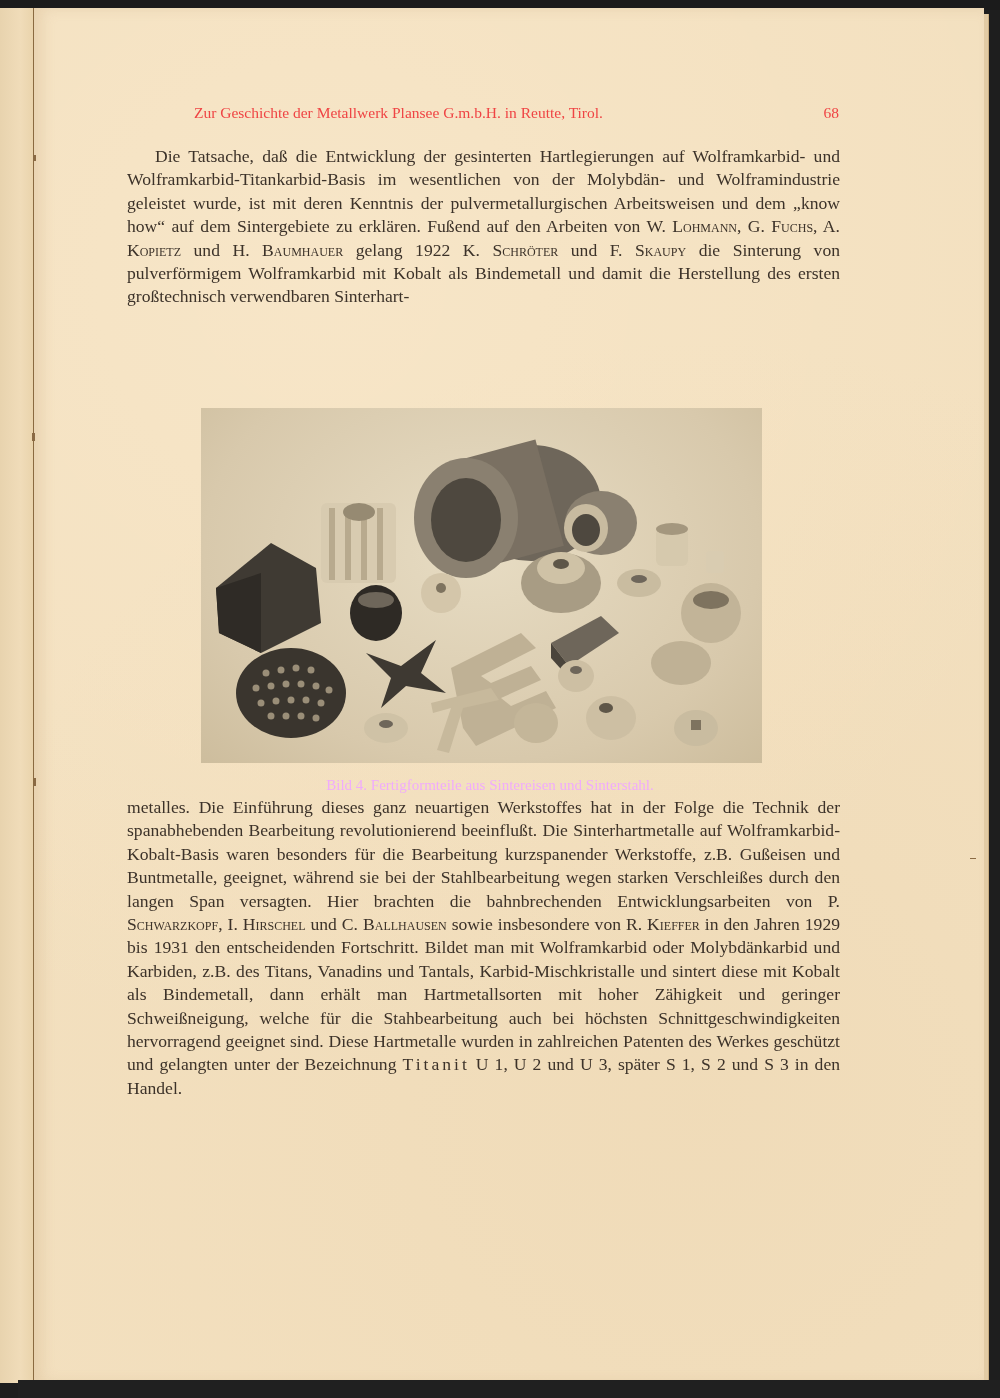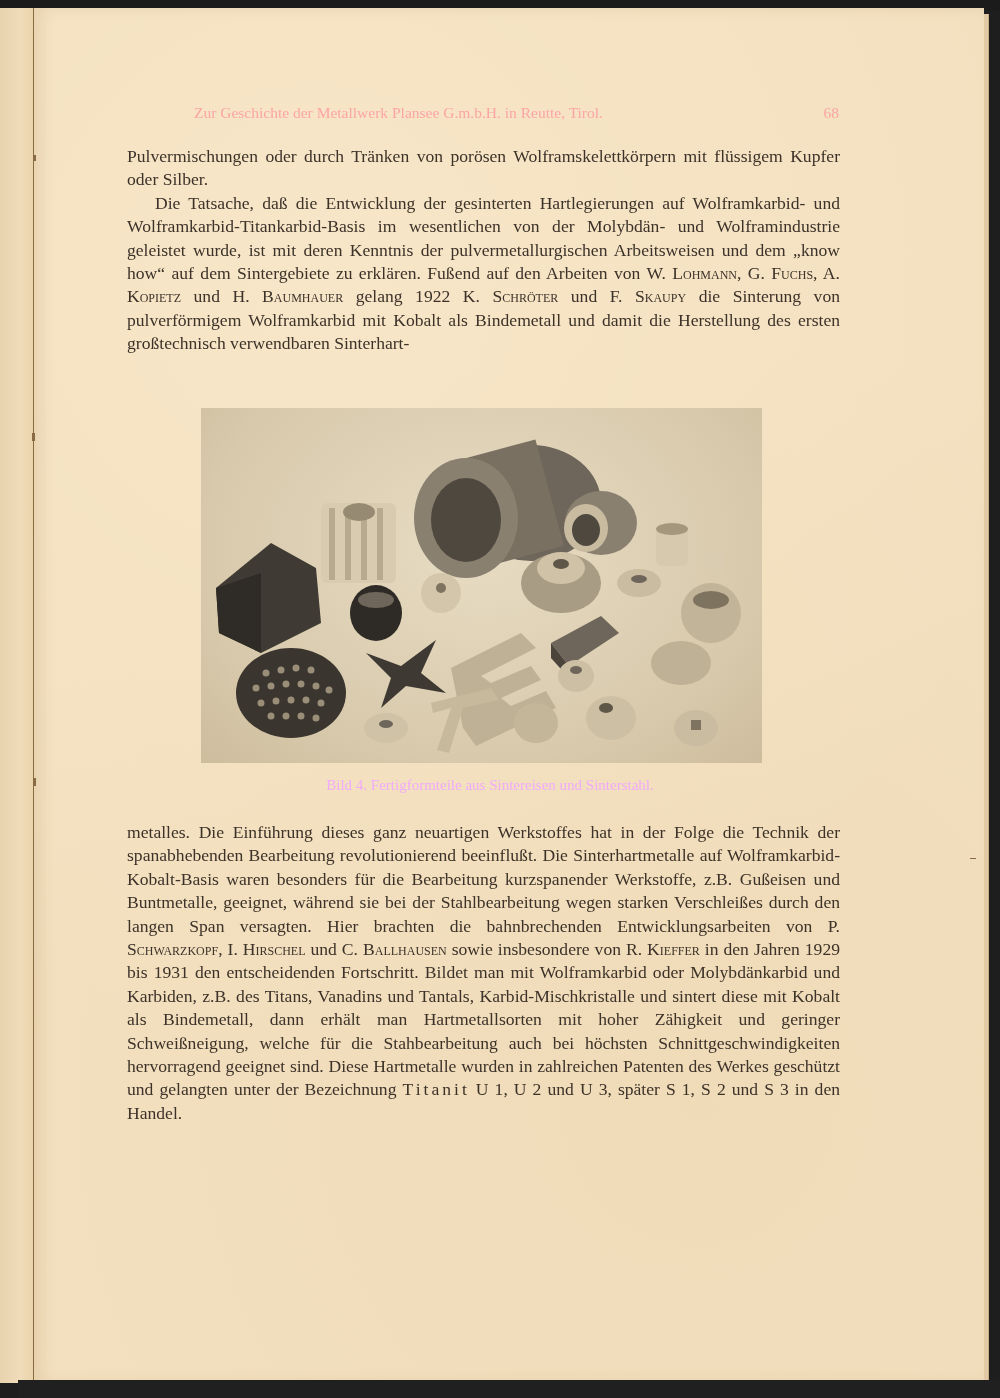--- a/index.html
+++ b/index.html
@@ -27,34 +27,34 @@
   }
   .page-right-edge {
     position: absolute; left: 984px; top: 14px; width: 4px; height: 1368px;
     background: #e2cba4; border-right: 1px solid #c8ad82;
   }
   .bottom-shadow {
     position: absolute; left: 18px; top: 1380px; width: 982px; height: 18px; background: #202020;
   }
   .header {
     position: absolute; left: 194px; top: 104px; width: 645px;
-    font-family: "Liberation Serif", serif; font-size: 15.5px; color: #fca5a5;
+    font-family: "Liberation Serif", serif; font-size: 15.5px; color: #ef4444;
     display: flex; justify-content: space-between;
   }
   .text-block {
     position: absolute; left: 127px; width: 713px;
     font-family: "Liberation Serif", serif; font-size: 17.6px; line-height: 23.4px;
     color: #3c3229; text-align: justify;
   }
   .text-block p { margin: 0; }
   .indent { text-indent: 28px; }
   .sc { font-variant: small-caps; }
   .spaced { letter-spacing: 3px; }
   .tb1 { top: 145px; }
-  .tb2 { top: 821px; }
+  .tb2 { top: 796px; }
   .figure {
     position: absolute; left: 201px; top: 408px; width: 561px; height: 355px;
     background: #dccfb4;
     background-image: radial-gradient(ellipse at 50% 40%, #e7dcc3 0%, #d8c9ac 70%, #cdbd9d 100%);
     overflow: hidden;
   }
   .figure svg { width: 100%; height: 100%; display: block; }
   .caption {
     position: absolute; left: 255px; top: 777px; width: 470px;
     font-family: "Liberation Serif", serif; font-size: 15px; color: #f0abfc; text-align: center;
@@ -75,21 +75,20 @@
 <div class="mark" style="left:32px;top:433px;width:3px;height:8px;"></div>
 <div class="mark" style="left:34px;top:778px;width:2px;height:8px;"></div>
 <div class="mark" style="left:970px;top:858px;width:6px;height:1px;"></div>
 
 <div class="header">
   <span>Zur Geschichte der Metallwerk Plansee G.m.b.H. in Reutte, Tirol.</span>
   <span>68</span>
 </div>
 
 <div class="text-block tb1" id="tb1">
-    <p><span>Pulvermischungen oder durch Tränken von porösen Wolframskelettkörpern mit flüssigem Kupfer oder Silber.</span></p>
     <p class="indent"><span>Die Tatsache, daß die Entwicklung der gesinterten Hartlegierungen auf Wolframkarbid- und Wolframkarbid-Titankarbid-Basis im wesentlichen von der Molybdän- und Wolframindustrie geleistet wurde, ist mit deren Kenntnis der pulvermetallurgischen Arbeitsweisen und dem „know how“ auf dem Sintergebiete zu erklären. Fußend auf den Arbeiten von W. </span><span class="sc">Lohmann</span><span>, G. </span><span class="sc">Fuchs</span><span>, A. </span><span class="sc">Kopietz</span><span> und H. </span><span class="sc">Baumhauer</span><span> gelang 1922 K. </span><span class="sc">Schröter</span><span> und F. </span><span class="sc">Skaupy</span><span> die Sinterung von pulverförmigem Wolframkarbid mit Kobalt als Bindemetall und damit die Herstellung des ersten großtechnisch verwendbaren Sinterhart-</span></p>
   </div>
 
 <div class="figure">
   <svg viewBox="0 0 561 355">
 
     <g>
       <ellipse cx="330" cy="95" rx="70" ry="58" fill="#6e665a"></ellipse>
       <rect x="270" y="40" width="80" height="110" fill="#7a7062" transform="rotate(-15 310 95)"></rect>
       <ellipse cx="265" cy="110" rx="52" ry="60" fill="#8a8070"></ellipse>

